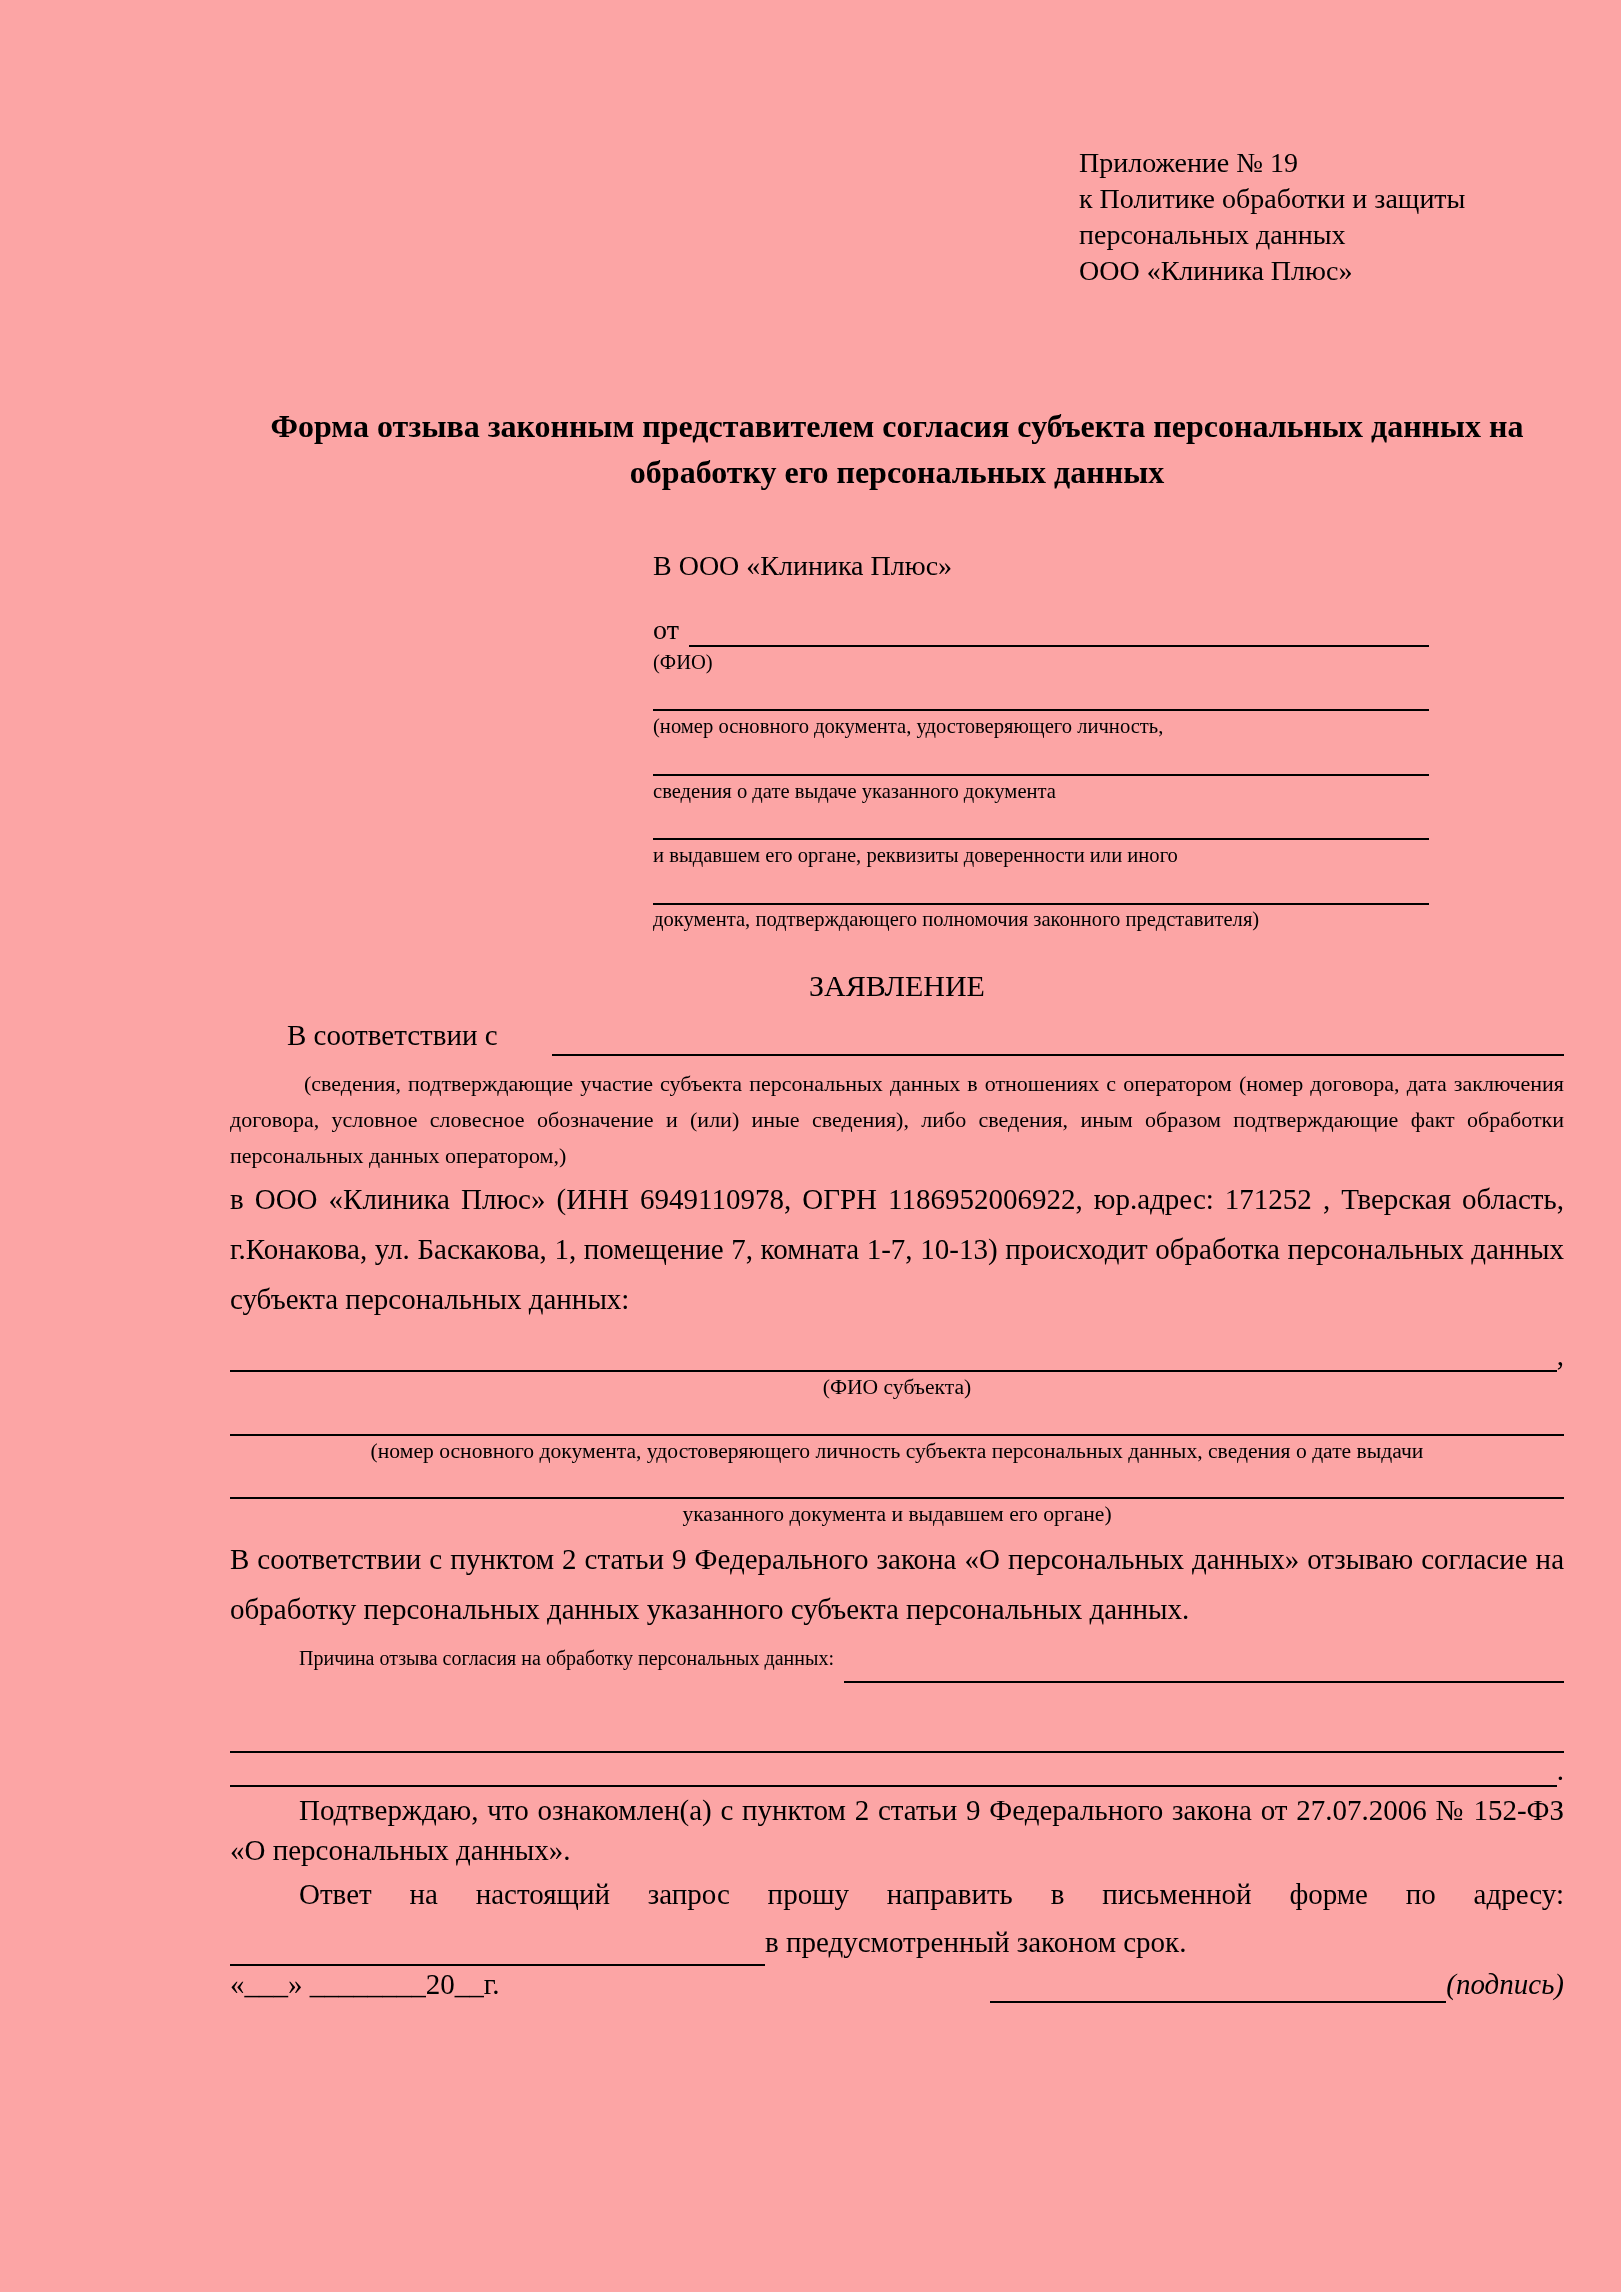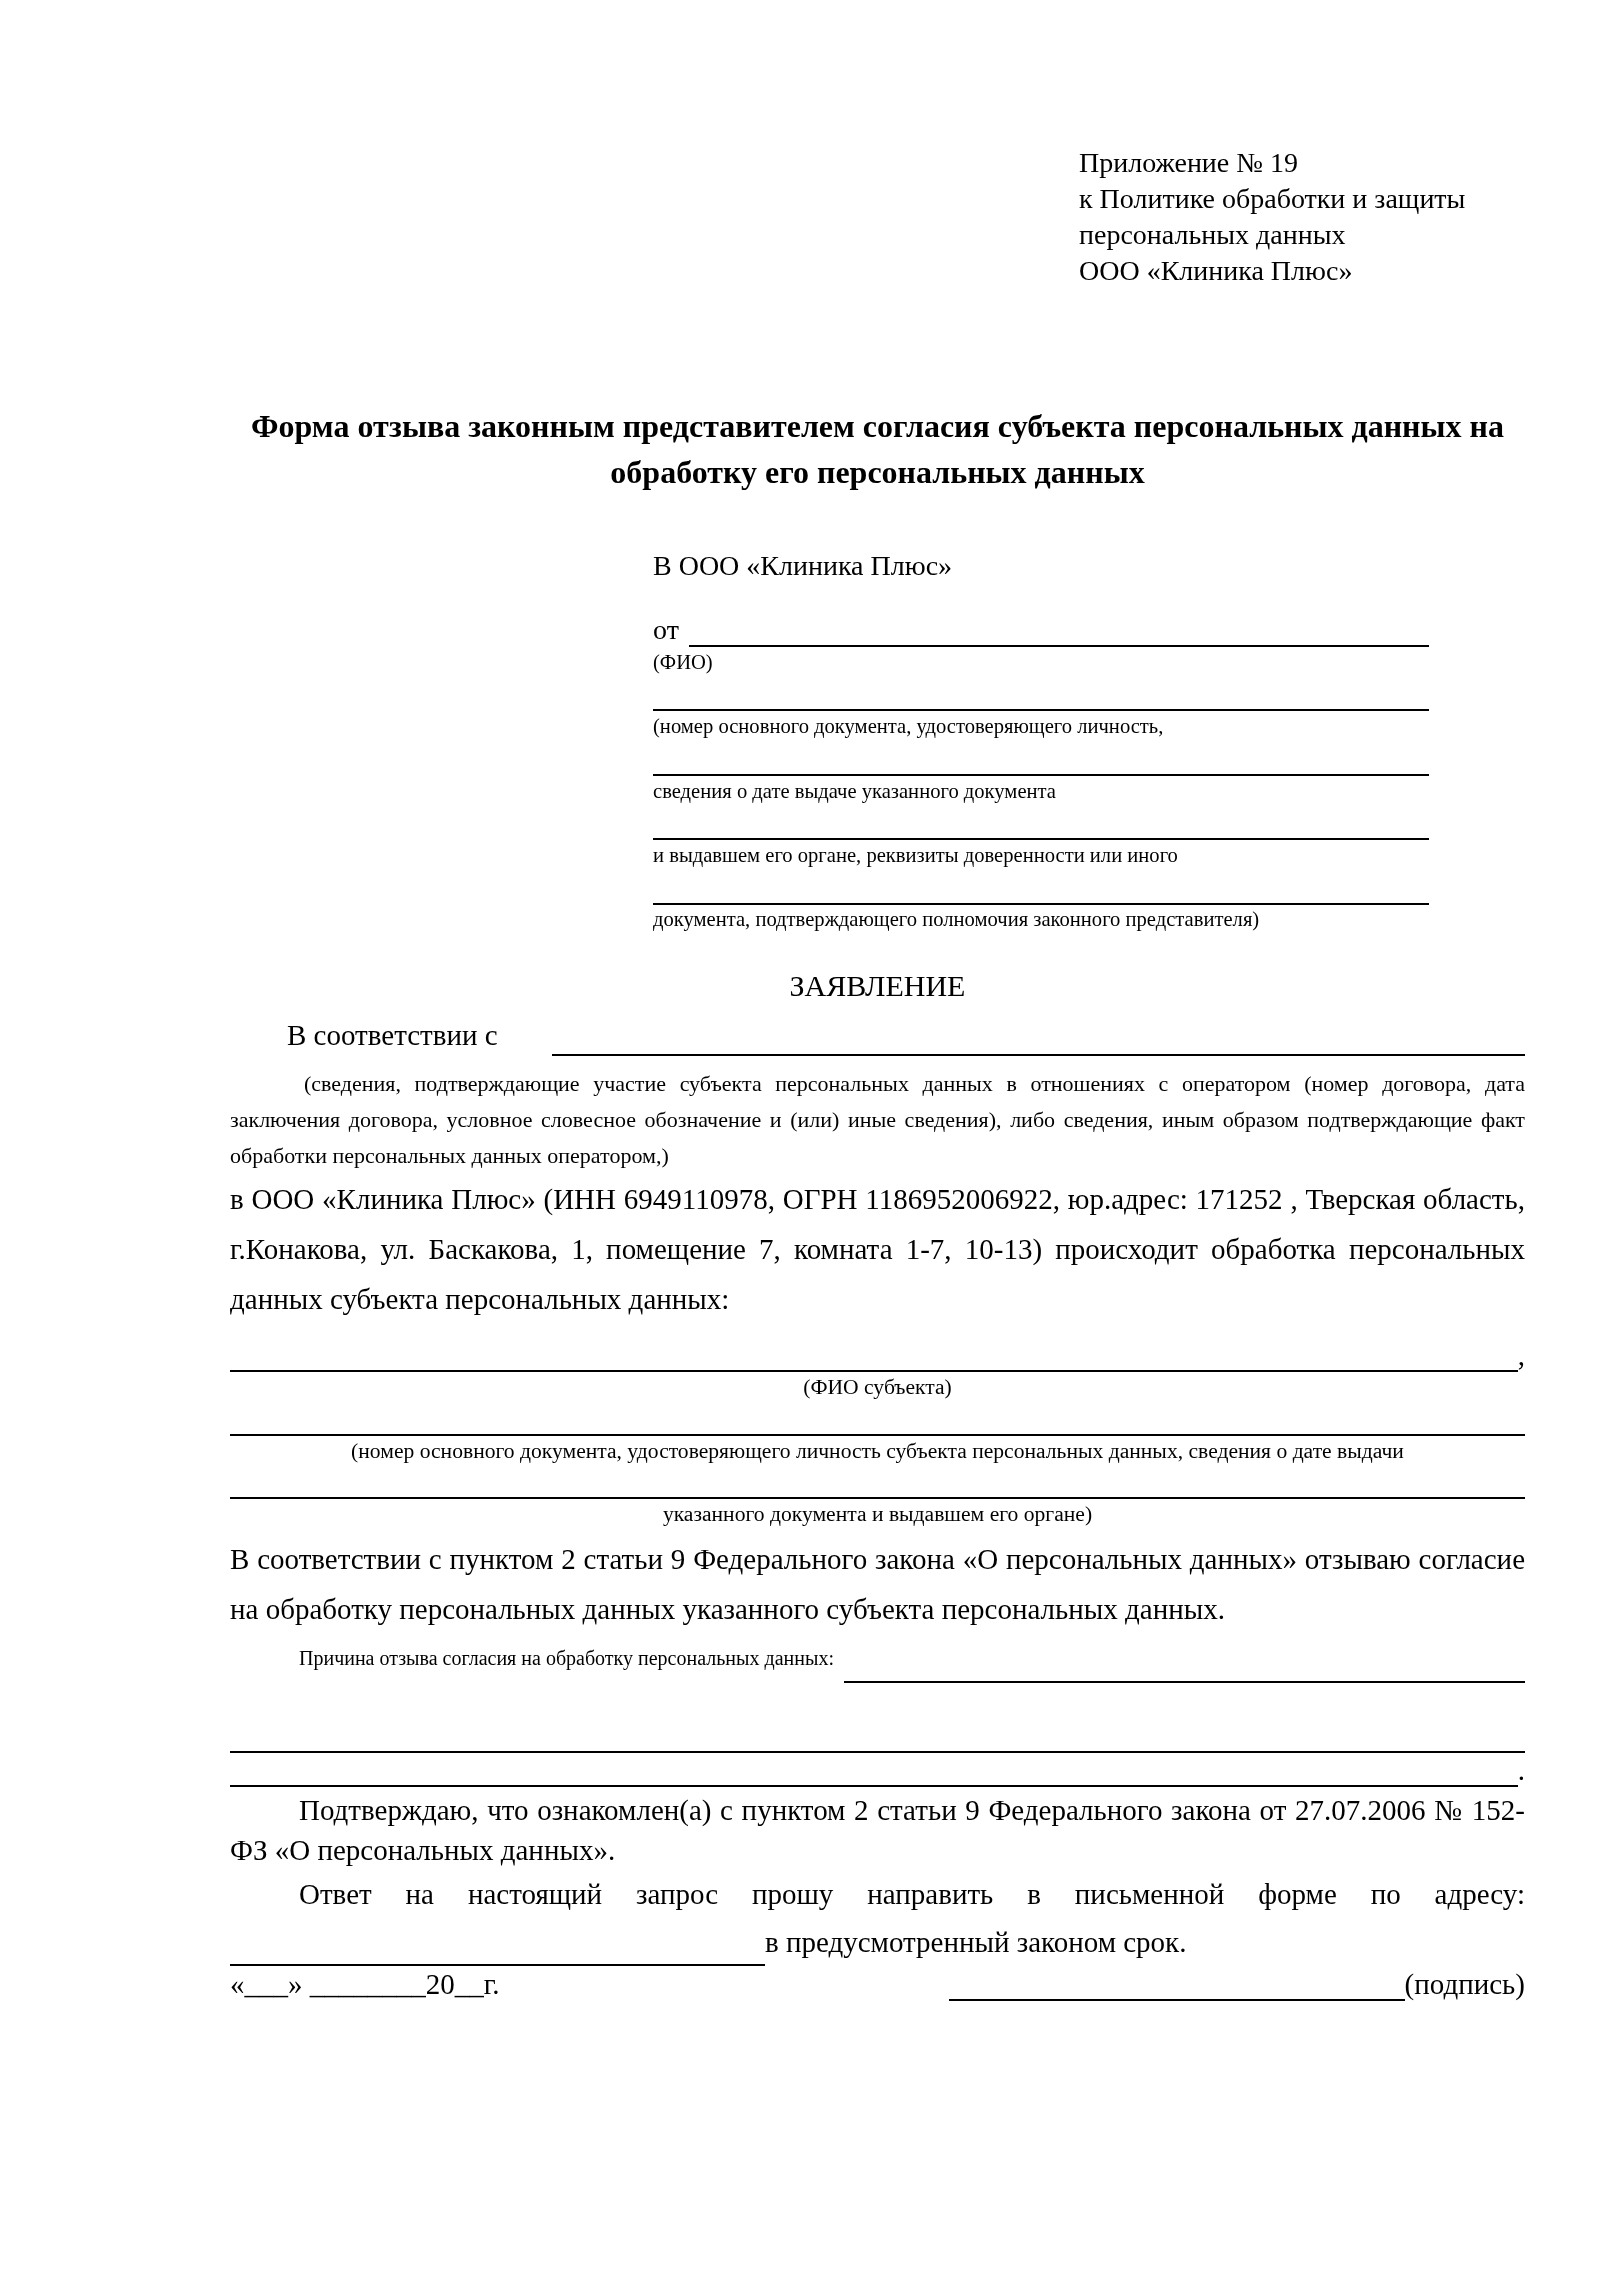--- a/index.html
+++ b/index.html
@@ -1,24 +1,24 @@
 <!DOCTYPE html>
 <html><head>
 <meta charset="utf-8">
 <style>
   html, body { margin: 0; padding: 0; background: #888; }
   .page {
     width: 1621px;
     height: 2293px;
     margin: 0 auto;
-    background: #ffffff;
+    background: #fca5a5;
     color: #000;
     font-family: "Liberation Serif", "DejaVu Serif", serif;
     box-sizing: border-box;
-    padding: 145px 96px 0 230px;
+    padding: 145px 57px 0 230px;
     position: relative;
     overflow: hidden;
   }
 
   
   .header-block {
     margin-left: 849px;
     font-size: 28px;
     line-height: 36px;
     white-space: nowrap;
@@ -118,21 +118,21 @@
     width: 535px;
     border-bottom: 2px solid #000;
   }
   .footer-row {
     display: flex;
     justify-content: space-between;
     align-items: flex-end;
     font-size: 29px;
     line-height: 37px;
   }
-  .sig-group { display: flex; align-items: flex-start; }
+  .sig-group { display: flex; align-items: flex-end; font-style: italic; }
   .sig-line { width: 456px; border-bottom: 2px solid #000; height: 33px; }
 </style>
 </head>
 <body>
 
 <div class="page">
 
   <div class="header-block">
     <div>Приложение № 19</div>
     <div>к Политике обработки и защиты</div>

